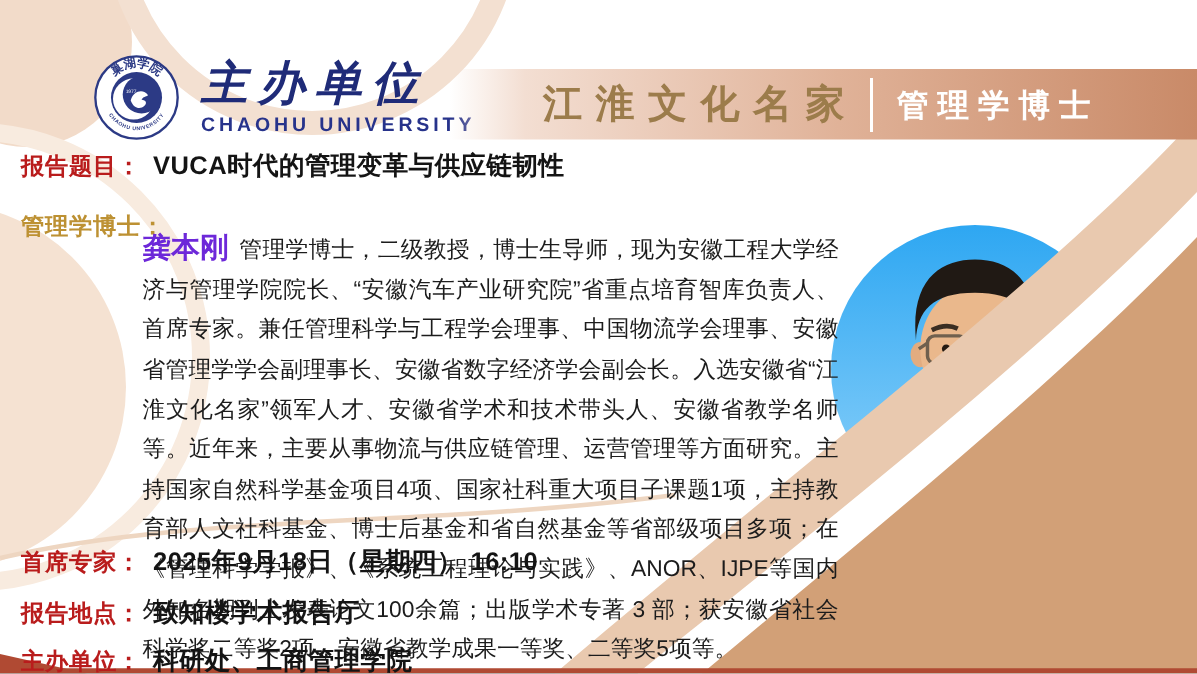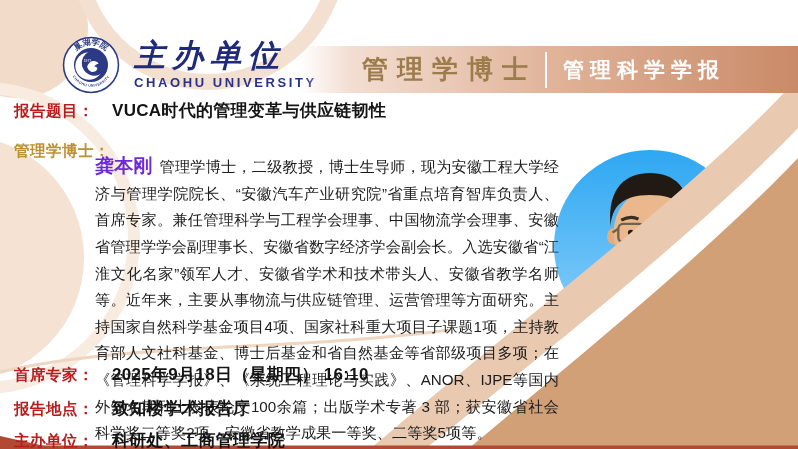--- a/index.html
+++ b/index.html
@@ -32,21 +32,21 @@
   }
   .banner-divider{width:2px;height:36px;background:#ffffff;margin:0 16px 0 8px;}
   .session-title{
     font-family:"Liberation Serif","DejaVu Serif",serif;
     font-size:21px;font-weight:700;color:#ffffff;letter-spacing:6px;white-space:nowrap;
   }
 
   
   .row{position:absolute;left:14px;display:flex;align-items:baseline;z-index:3;white-space:nowrap;}
   .row .label{font-size:15.5px;font-weight:700;color:#b91c1c;letter-spacing:.5px;}
-  .row .value{font-size:17px;font-weight:700;color:#141414;margin-left:18px;letter-spacing:.3px;}
+  .row .value{font-size:17px;font-weight:700;color:#141414;margin-left:8px;letter-spacing:.3px;}
   .row-title{top:99px;}
   .row-time{top:363px;}
   .row-venue{top:397px;}
   .row-organizer{top:429px;}
 
   .profile-label{position:absolute;left:14px;top:141px;z-index:3;
     font-size:15.5px;font-weight:700;color:#bd9133;letter-spacing:.5px;}
   .profile-text{
     position:absolute;left:95px;top:138px;width:464px;z-index:3;
     font-size:15.2px;line-height:26.6px;color:#1c1c1c;
@@ -135,23 +135,23 @@
       <path d="M26,32 c2,-7 9,-8 12,-3.5 c-1.5,1 -3.5,1 -4.5,3 c3,0.2 4,2.2 2,4.2 c-3,2.8 -7.5,1.8 -9.5,-3.7 z" fill="#ffffff"></path>
       <text x="22.5" y="27" font-size="3.4" fill="#ffffff">1977</text>
     </svg>
     <div class="logo-text">
       <span class="uni-cn">主办单位</span>
       <span class="uni-en">CHAOHU UNIVERSITY</span>
     </div>
   </div>
 
   <div class="banner">
-    <span class="forum-title">管理学博士</span>
+    <span class="forum-title">江淮文化名家</span>
     <span class="banner-divider"></span>
-    <span class="session-title">管理科学学报</span>
+    <span class="session-title">管理学博士</span>
   </div>
 
   <div class="row row-title">
     <span class="label">报告题目：</span>
     <span class="value">VUCA时代的管理变革与供应链韧性</span>
   </div>
 
   <span class="profile-label">管理学博士：</span>
   <p class="profile-text"><span class="expert-name">龚本刚</span><span>管理学博士，二级教授，博士生导师，现为安徽工程大学经济与管理学院院长、“安徽汽车产业研究院”省重点培育智库负责人、首席专家。兼任管理科学与工程学会理事、中国物流学会理事、安徽省管理学学会副理事长、安徽省数字经济学会副会长。入选安徽省“江淮文化名家”领军人才、安徽省学术和技术带头人、安徽省教学名师等。近年来，主要从事物流与供应链管理、运营管理等方面研究。主持国家自然科学基金项目4项、国家社科重大项目子课题1项，主持教育部人文社科基金、博士后基金和省自然基金等省部级项目多项；在《管理科学学报》、《系统工程理论与实践》、ANOR、IJPE等国内外知名期刊上发表论文100余篇；出版学术专著 3 部；获安徽省社会科学奖二等奖2项，安徽省教学成果一等奖、二等奖5项等。</span></p>
 

